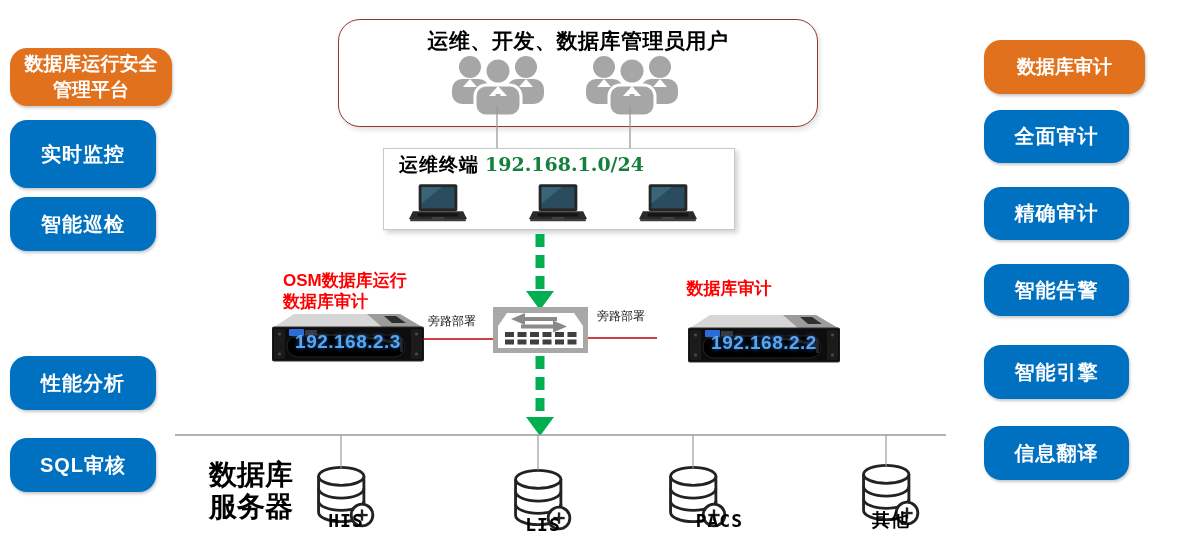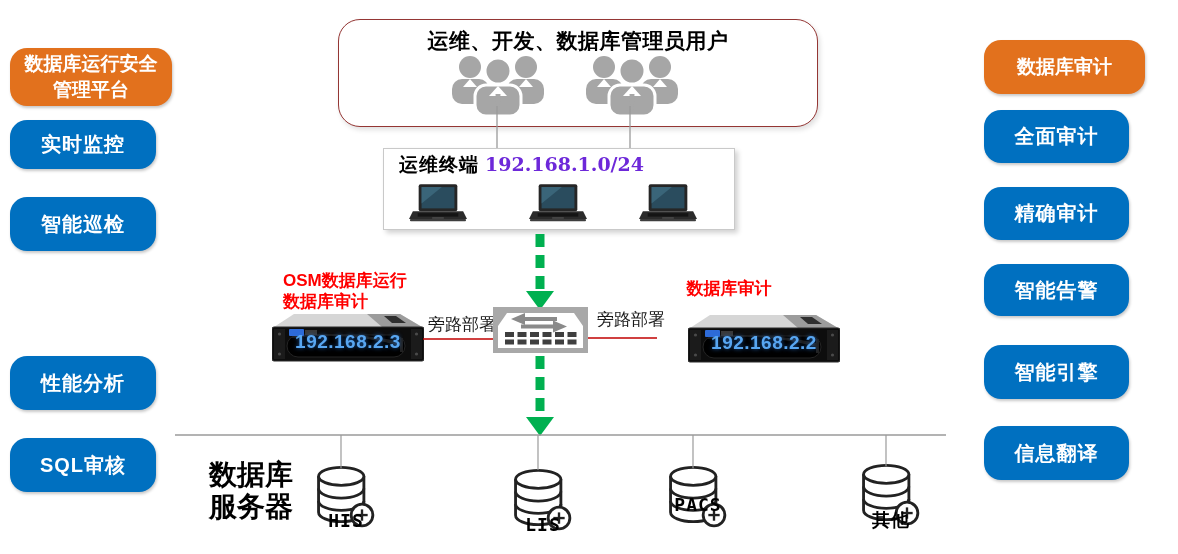--- a/index.html
+++ b/index.html
@@ -34,35 +34,35 @@
   .terminal-box{
     position:absolute;left:383px;top:148px;width:350px;height:80px;
     background:#ffffff;border:1.5px solid #c9c9c9;
     box-shadow:3px 3px 5px rgba(0,0,0,.18);
   }
   .terminal-label{
     position:absolute;left:15px;top:3px;font-size:19px;font-weight:bold;color:#000;
     letter-spacing:1px;white-space:nowrap;
   }
   .terminal-subnet{
-    color:#6d28d9;font-family:"DejaVu Serif", serif;font-size:19px;font-weight:bold;
+    color:#15803d;font-family:"DejaVu Serif", serif;font-size:19px;font-weight:bold;
     margin-left:6px;letter-spacing:0px;
   }
   .laptop{position:absolute;width:58px;height:45px;}
 
   
   .server{position:absolute;width:152px;height:50px;}
   .server svg{position:absolute;left:0;top:0;}
   .server-ip{
     position:absolute;left:6px;right:6px;top:17px;text-align:center;
     font-family:Liberation Sans, sans-serif;font-size:19px;font-weight:bold;color:#58A6F1;
     text-shadow:0 0 4px rgba(40,120,220,.7);letter-spacing:.5px;white-space:nowrap;
   }
   .server-label{position:absolute;color:#FF0000;font-weight:bold;font-size:17px;line-height:21px;}
-  .bypass{position:absolute;font-size:17px;color:#1a1a1a;white-space:nowrap;}
+  .bypass{position:absolute;font-size:12px;color:#1a1a1a;white-space:nowrap;}
 
   
   .db-servers-label{
     position:absolute;left:203px;top:459px;width:96px;text-align:center;
     font-size:28px;font-weight:bold;color:#000;line-height:32px;
   }
   .db-icon{position:absolute;width:64px;height:68px;}
   .db-name{
     position:absolute;width:90px;text-align:center;font-weight:bold;font-size:18px;color:#000;
     font-family:"DejaVu Sans Mono", monospace;letter-spacing:1px;
@@ -70,21 +70,21 @@
   .overlay{position:absolute;left:0;top:0;pointer-events:none;}
 </style>
 </head>
 <body>
 
 <div class="stage">
 
   <div class="sbox orange col-l" style="top:48px;height:58px;">
     <span>数据库运行安全管理平台</span>
   </div>
-  <div class="sbox blue col-l" style="top:120px;height:49px;">
+  <div class="sbox blue col-l" style="top:120px;height:68px;">
     <span>实时监控</span>
   </div>
   <div class="sbox blue col-l" style="top:197px;height:54px;">
     <span>智能巡检</span>
   </div>
   <div class="sbox blue col-l" style="top:356px;height:54px;">
     <span>性能分析</span>
   </div>
   <div class="sbox blue col-l" style="top:438px;height:54px;">
     <span>SQL审核</span>
@@ -272,21 +272,21 @@
       <path d="M4,38 A24,10 0 0 0 52,38" fill="none"></path>
       <ellipse cx="28" cy="12" rx="24" ry="9.5"></ellipse>
       <circle cx="50" cy="53" r="11.5"></circle>
     </g>
     <line x1="44" y1="53" x2="56" y2="53" stroke="#222" stroke-width="2.5"></line>
     <line x1="50" y1="47" x2="50" y2="59" stroke="#222" stroke-width="2.5"></line>
   </svg>
 
   <div class="db-name" style="left:301px;top:510px;">HIS</div>
   <div class="db-name" style="left:498px;top:514px;">LIS</div>
-  <div class="db-name" style="left:653px;top:494px;">PACS</div>
+  <div class="db-name" style="left:653px;top:510px;text-align:right;">PACS</div>
   <div class="db-name" style="left:846px;top:508px;font-family:'Liberation Sans',sans-serif;">其他</div>
 
   <svg class="overlay" width="1178" height="554" viewBox="0 0 1178 554">
 
     <line x1="497" y1="106" x2="497" y2="148" stroke="#9a9a9a" stroke-width="1.3"></line>
     <line x1="630" y1="106" x2="630" y2="148" stroke="#9a9a9a" stroke-width="1.3"></line>
 
     <g>
       <line x1="540" y1="234" x2="540" y2="291" stroke="#00B050" stroke-width="9" stroke-dasharray="13 8"></line>
       <polygon points="526,291 554,291 540,310" fill="#00B050"></polygon>

